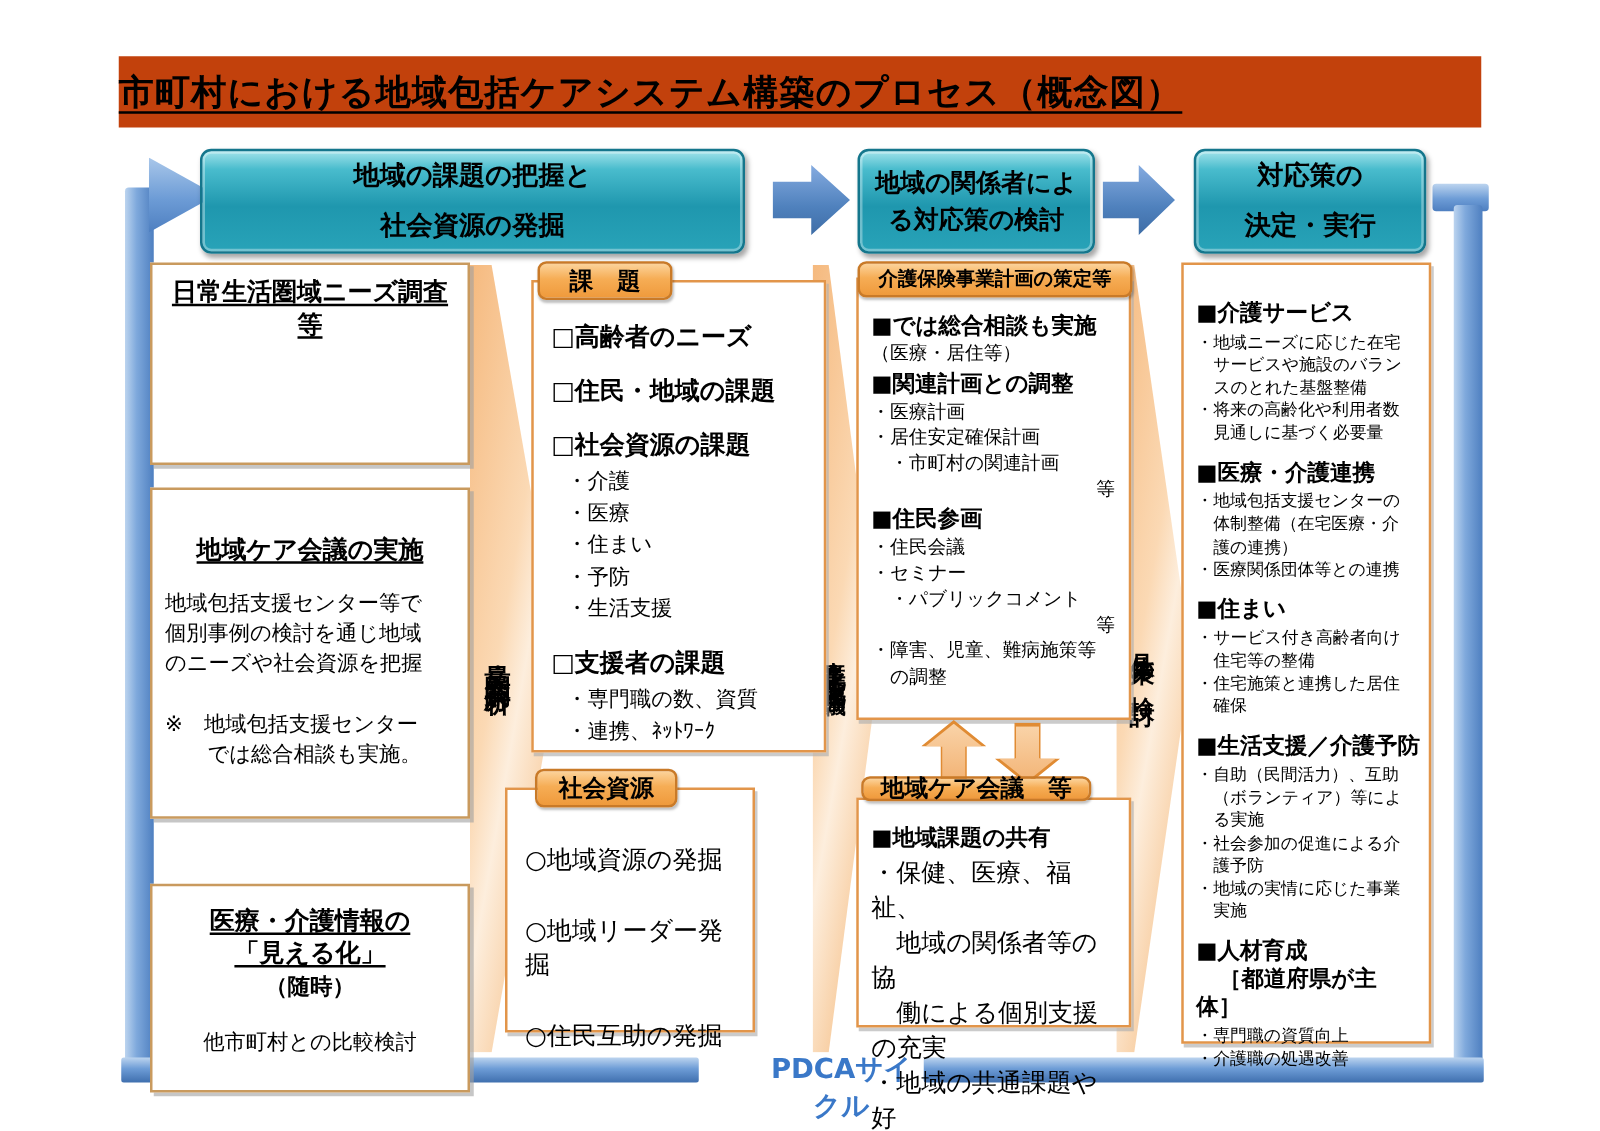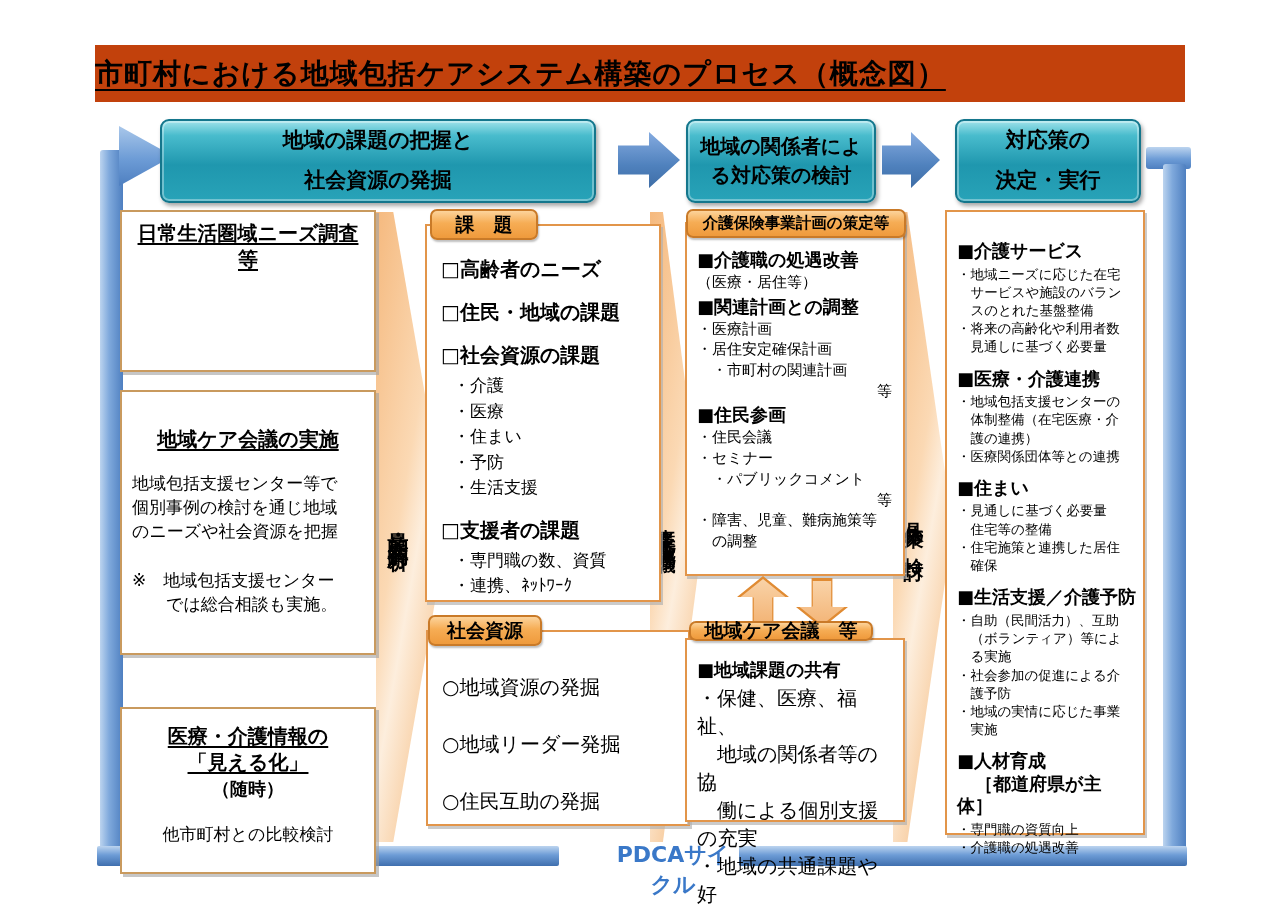--- a/index.html
+++ b/index.html
@@ -80,21 +80,21 @@
   .tab-issues    { left:430px; top:209px; width:108px; height:31px; font-size:19px; }
   .tab-resources { left:428px; top:615px; width:114px; height:31px; font-size:19px; }
   .tab-plan      { left:686px; top:209px; width:220px; height:29px; font-size:15.5px; }
   .tab-care      { left:689px; top:621px; width:184px; height:20px; font-size:19px; }
 
   
   .issues-box { left:425px; top:224px; width:236px; height:378px; padding:30px 10px 0 14px; }
   .issue-head { font-size:20px; font-weight:bold; margin-top:16px; }
   .issue-head:first-child { margin-top:0; }
   .issue-subs { font-size:17px; line-height:1.5; padding-left:12px; margin-top:4px; }
-  .resources-box { left:426px; top:630px; width:264px; height:196px; padding:42px 8px 0 14px; }
+  .resources-box { left:404px; top:630px; width:200px; height:196px; padding:42px 8px 0 14px; }
   .res-item { font-size:20px; margin-bottom:30px; }
 
   
   .plan-box { left:685px; top:222px; width:220px; height:354px; padding:22px 8px 0 10px; }
   .plan-head { font-size:18px; font-weight:bold; margin-top:2px; }
   .plan-body { font-size:15px; line-height:1.38; }
   .care-box { left:685px; top:638px; width:220px; height:184px; padding:18px 8px 0 10px; }
   .care-head { font-size:18px; font-weight:bold; }
   .care-body { font-size:20px; line-height:1.4; margin-top:2px; }
   .care-head + .care-head, .care-body + .care-head { margin-top:12px; }
@@ -181,21 +181,21 @@
   <div class="abs tab tab-issues" data-bind="issues.tab">課　題</div>
 
   <div class="abs wbox obox resources-box">
     <div class="res-item" data-bind="resources.items.0">○地域資源の発掘</div>
     <div class="res-item" data-bind="resources.items.1">○地域リーダー発掘</div>
     <div class="res-item" data-bind="resources.items.2">○住民互助の発掘</div>
   </div>
   <div class="abs tab tab-resources" data-bind="resources.tab">社会資源</div>
 
   <div class="abs wbox obox plan-box">
-    <div class="plan-head" data-bind="plan.sections.0.head">■介護職の処遇改善</div>
+    <div class="plan-head" data-bind="plan.sections.0.head">■では総合相談も実施</div>
     <div class="plan-body" data-bind="plan.sections.0.body">（医療・居住等）</div>
     <div class="plan-head" data-bind="plan.sections.1.head">■関連計画との調整</div>
     <div class="plan-body" data-bind="plan.sections.1.body">・医療計画
 ・居住安定確保計画
 　・市町村の関連計画
 　　　　　　　　　　　　等</div>
     <div class="plan-head" data-bind="plan.sections.2.head">■住民参画</div>
     <div class="plan-body" data-bind="plan.sections.2.body">・住民会議
 ・セミナー
 　・パブリックコメント
@@ -229,21 +229,21 @@
 　サービスや施設のバラン
 　スのとれた基盤整備
 ・将来の高齢化や利用者数
 　見通しに基づく必要量</div>
     <div class="m-head" data-bind="measures.sections.1.head">■医療・介護連携</div>
     <div class="m-body" data-bind="measures.sections.1.body">・地域包括支援センターの
 　体制整備（在宅医療・介
 　護の連携）
 ・医療関係団体等との連携</div>
     <div class="m-head" data-bind="measures.sections.2.head">■住まい</div>
-    <div class="m-body" data-bind="measures.sections.2.body">・見通しに基づく必要量
+    <div class="m-body" data-bind="measures.sections.2.body">・サービス付き高齢者向け
 　住宅等の整備
 ・住宅施策と連携した居住
 　確保</div>
     <div class="m-head" data-bind="measures.sections.3.head">■生活支援／介護予防</div>
     <div class="m-body" data-bind="measures.sections.3.body">・自助（民間活力）、互助
 　（ボランティア）等によ
 　る実施
 ・社会参加の促進による介
 　護予防
 ・地域の実情に応じた事業

